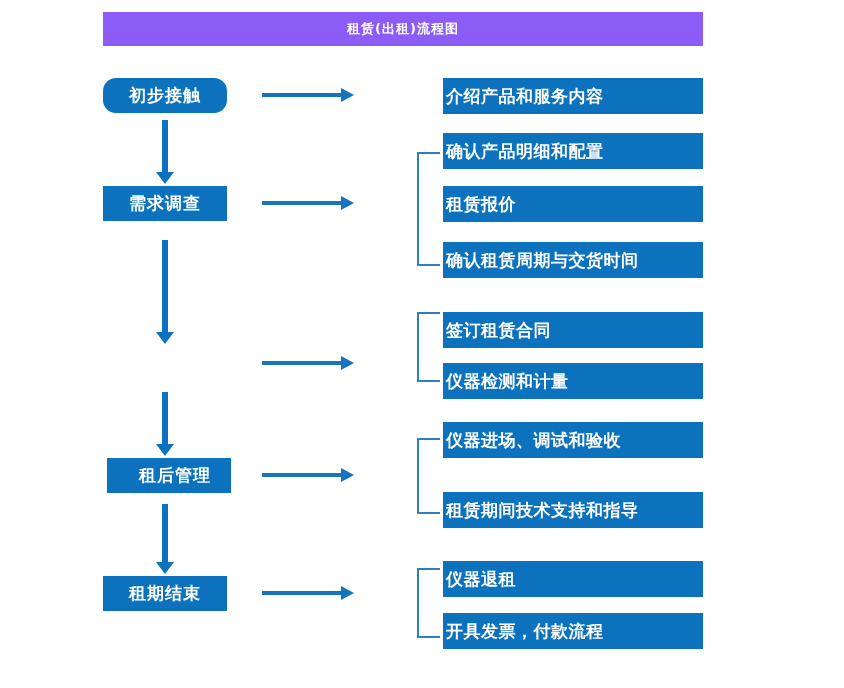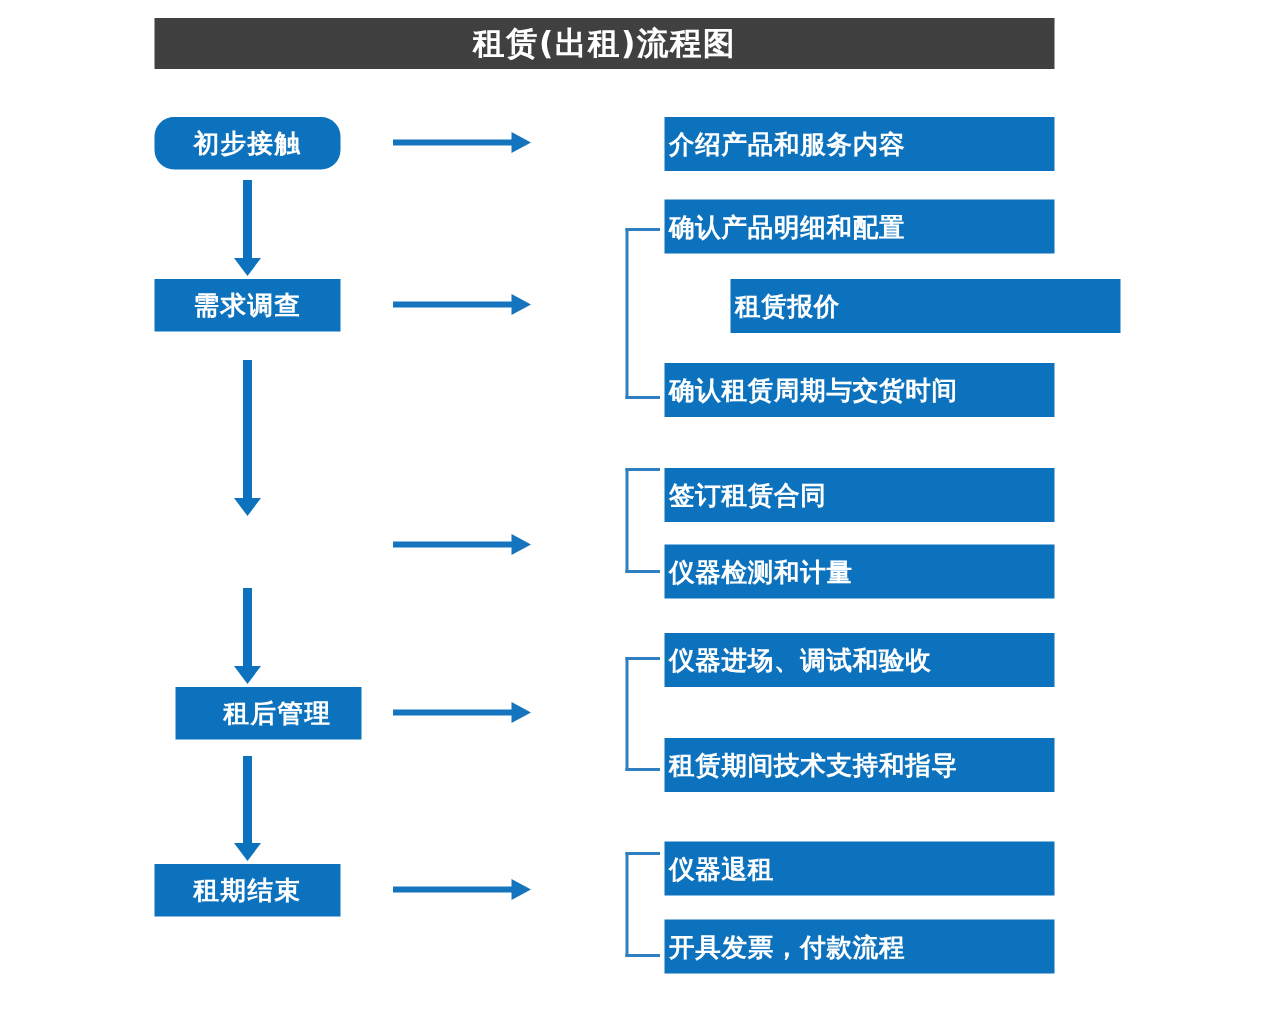--- a/index.html
+++ b/index.html
@@ -18,26 +18,26 @@
     overflow: hidden;
   }
 
   
   .title-banner {
     position: absolute;
     left: 103px;
     top: 12px;
     width: 600px;
     height: 34px;
-    background: #404040;
+    background: #8b5cf6;
     color: #ffffff;
     display: flex;
     align-items: center;
     justify-content: center;
-    font-size: 21px;
+    font-size: 13px;
     font-weight: bold;
     letter-spacing: 1px;
   }
 
   
   .box {
     position: absolute;
     background: #0c72bd;
     color: #ffffff;
     display: flex;
@@ -124,21 +124,21 @@
 
 <div id="canvas">
 
   <div class="title-banner">租赁(出租)流程图</div>
 
   <div class="box stage" style="left:103px; top:78px;border-radius:13px;">初步接触</div>
 
   <div class="box stage" style="left:103px; top:186px;">需求调查</div>
 
 
-  <div class="box stage" style="left:117px; top:458px;padding-left:12px;">租后管理</div>
+  <div class="box stage" style="left:107px; top:458px;padding-left:12px;">租后管理</div>
 
   <div class="box stage" style="left:103px; top:576px;">租期结束</div>
 
   <div class="v-arrow" style="left:154px; top:120px; height:64px;">
     <div class="shaft" style="height:52px;"></div>
     <div class="head" style="top:52px;"></div>
   </div>
 
   <div class="v-arrow" style="left:154px; top:240px; height:104px;">
     <div class="shaft" style="height:92px;"></div>
@@ -185,21 +185,21 @@
   <div class="bracket" style="top:312px; height:70px;"></div>
 
   <div class="bracket" style="top:438px; height:76px;"></div>
 
   <div class="bracket" style="top:568px; height:70px;"></div>
 
   <div class="box detail" style="top:78px;">介绍产品和服务内容</div>
 
   <div class="box detail" style="top:133px;">确认产品明细和配置</div>
 
-  <div class="box detail" style="top:186px;margin-left:44px;">租赁报价</div>
+  <div class="box detail" style="top:186px;">租赁报价</div>
 
   <div class="box detail" style="top:242px;">确认租赁周期与交货时间</div>
 
   <div class="box detail" style="top:363px;">仪器检测和计量</div>
 
   <div class="box detail" style="top:312px;">签订租赁合同</div>
 
   <div class="box detail" style="top:422px;">仪器进场、调试和验收</div>
 
   <div class="box detail" style="top:492px;">租赁期间技术支持和指导</div>

